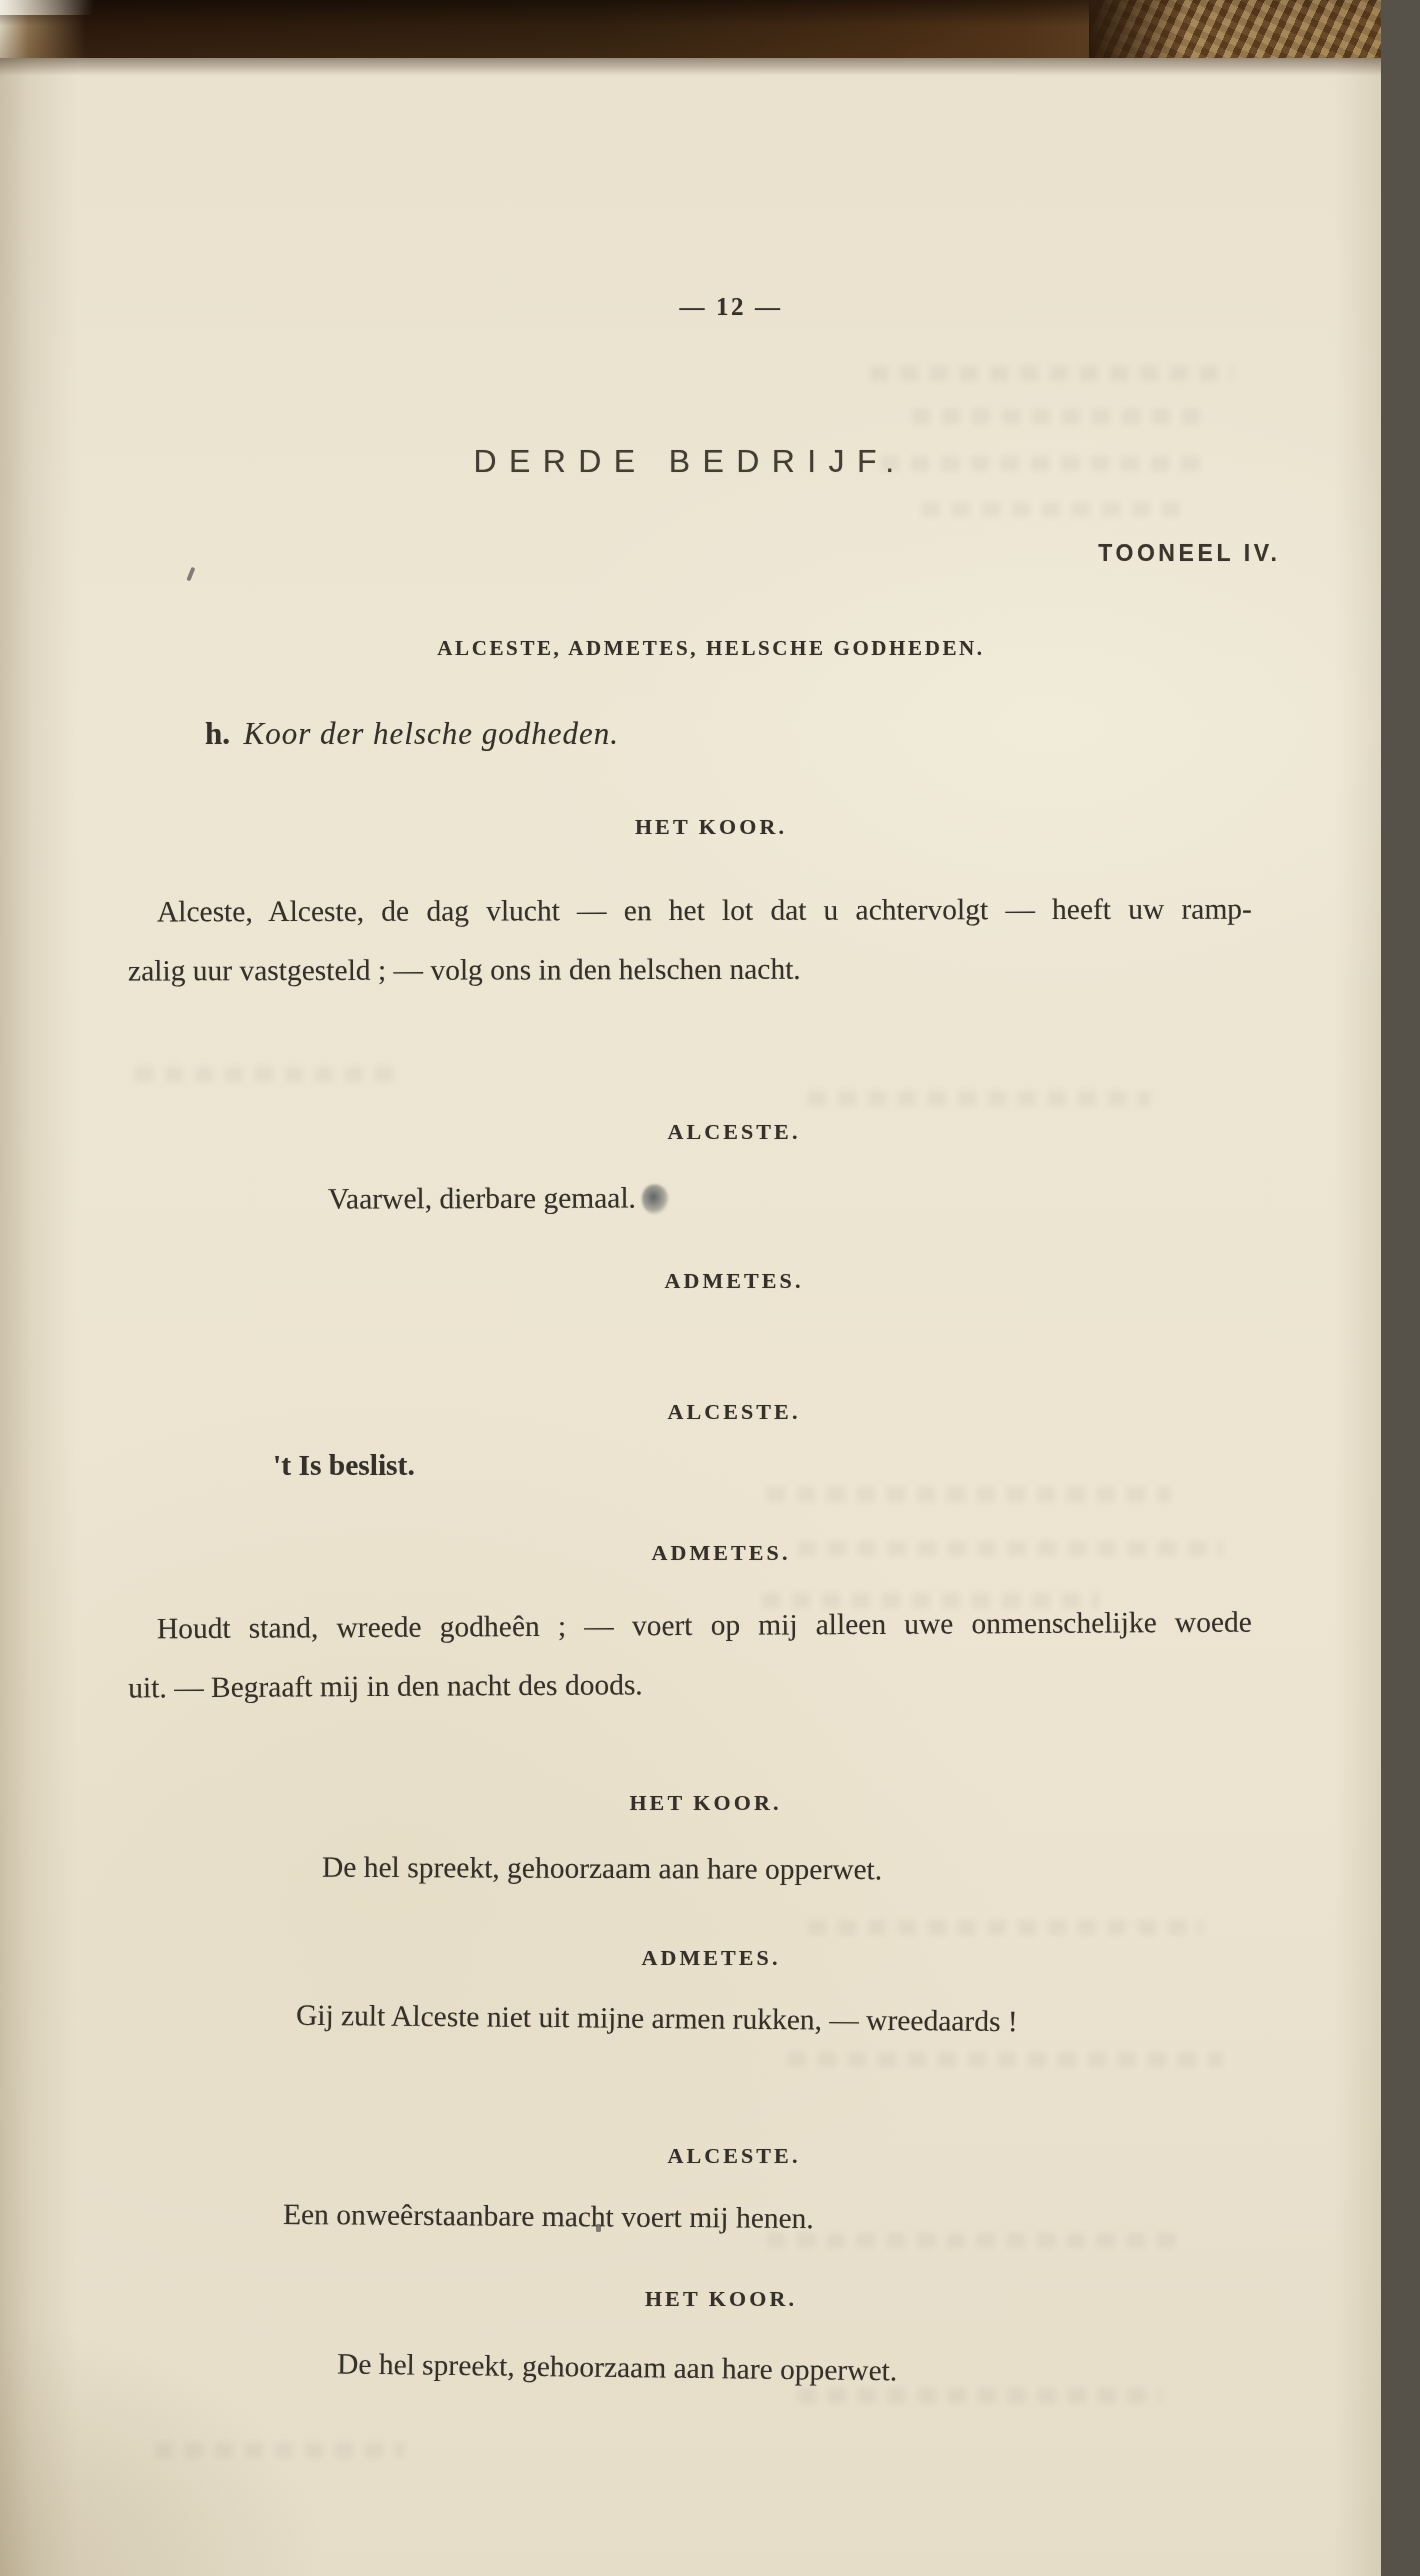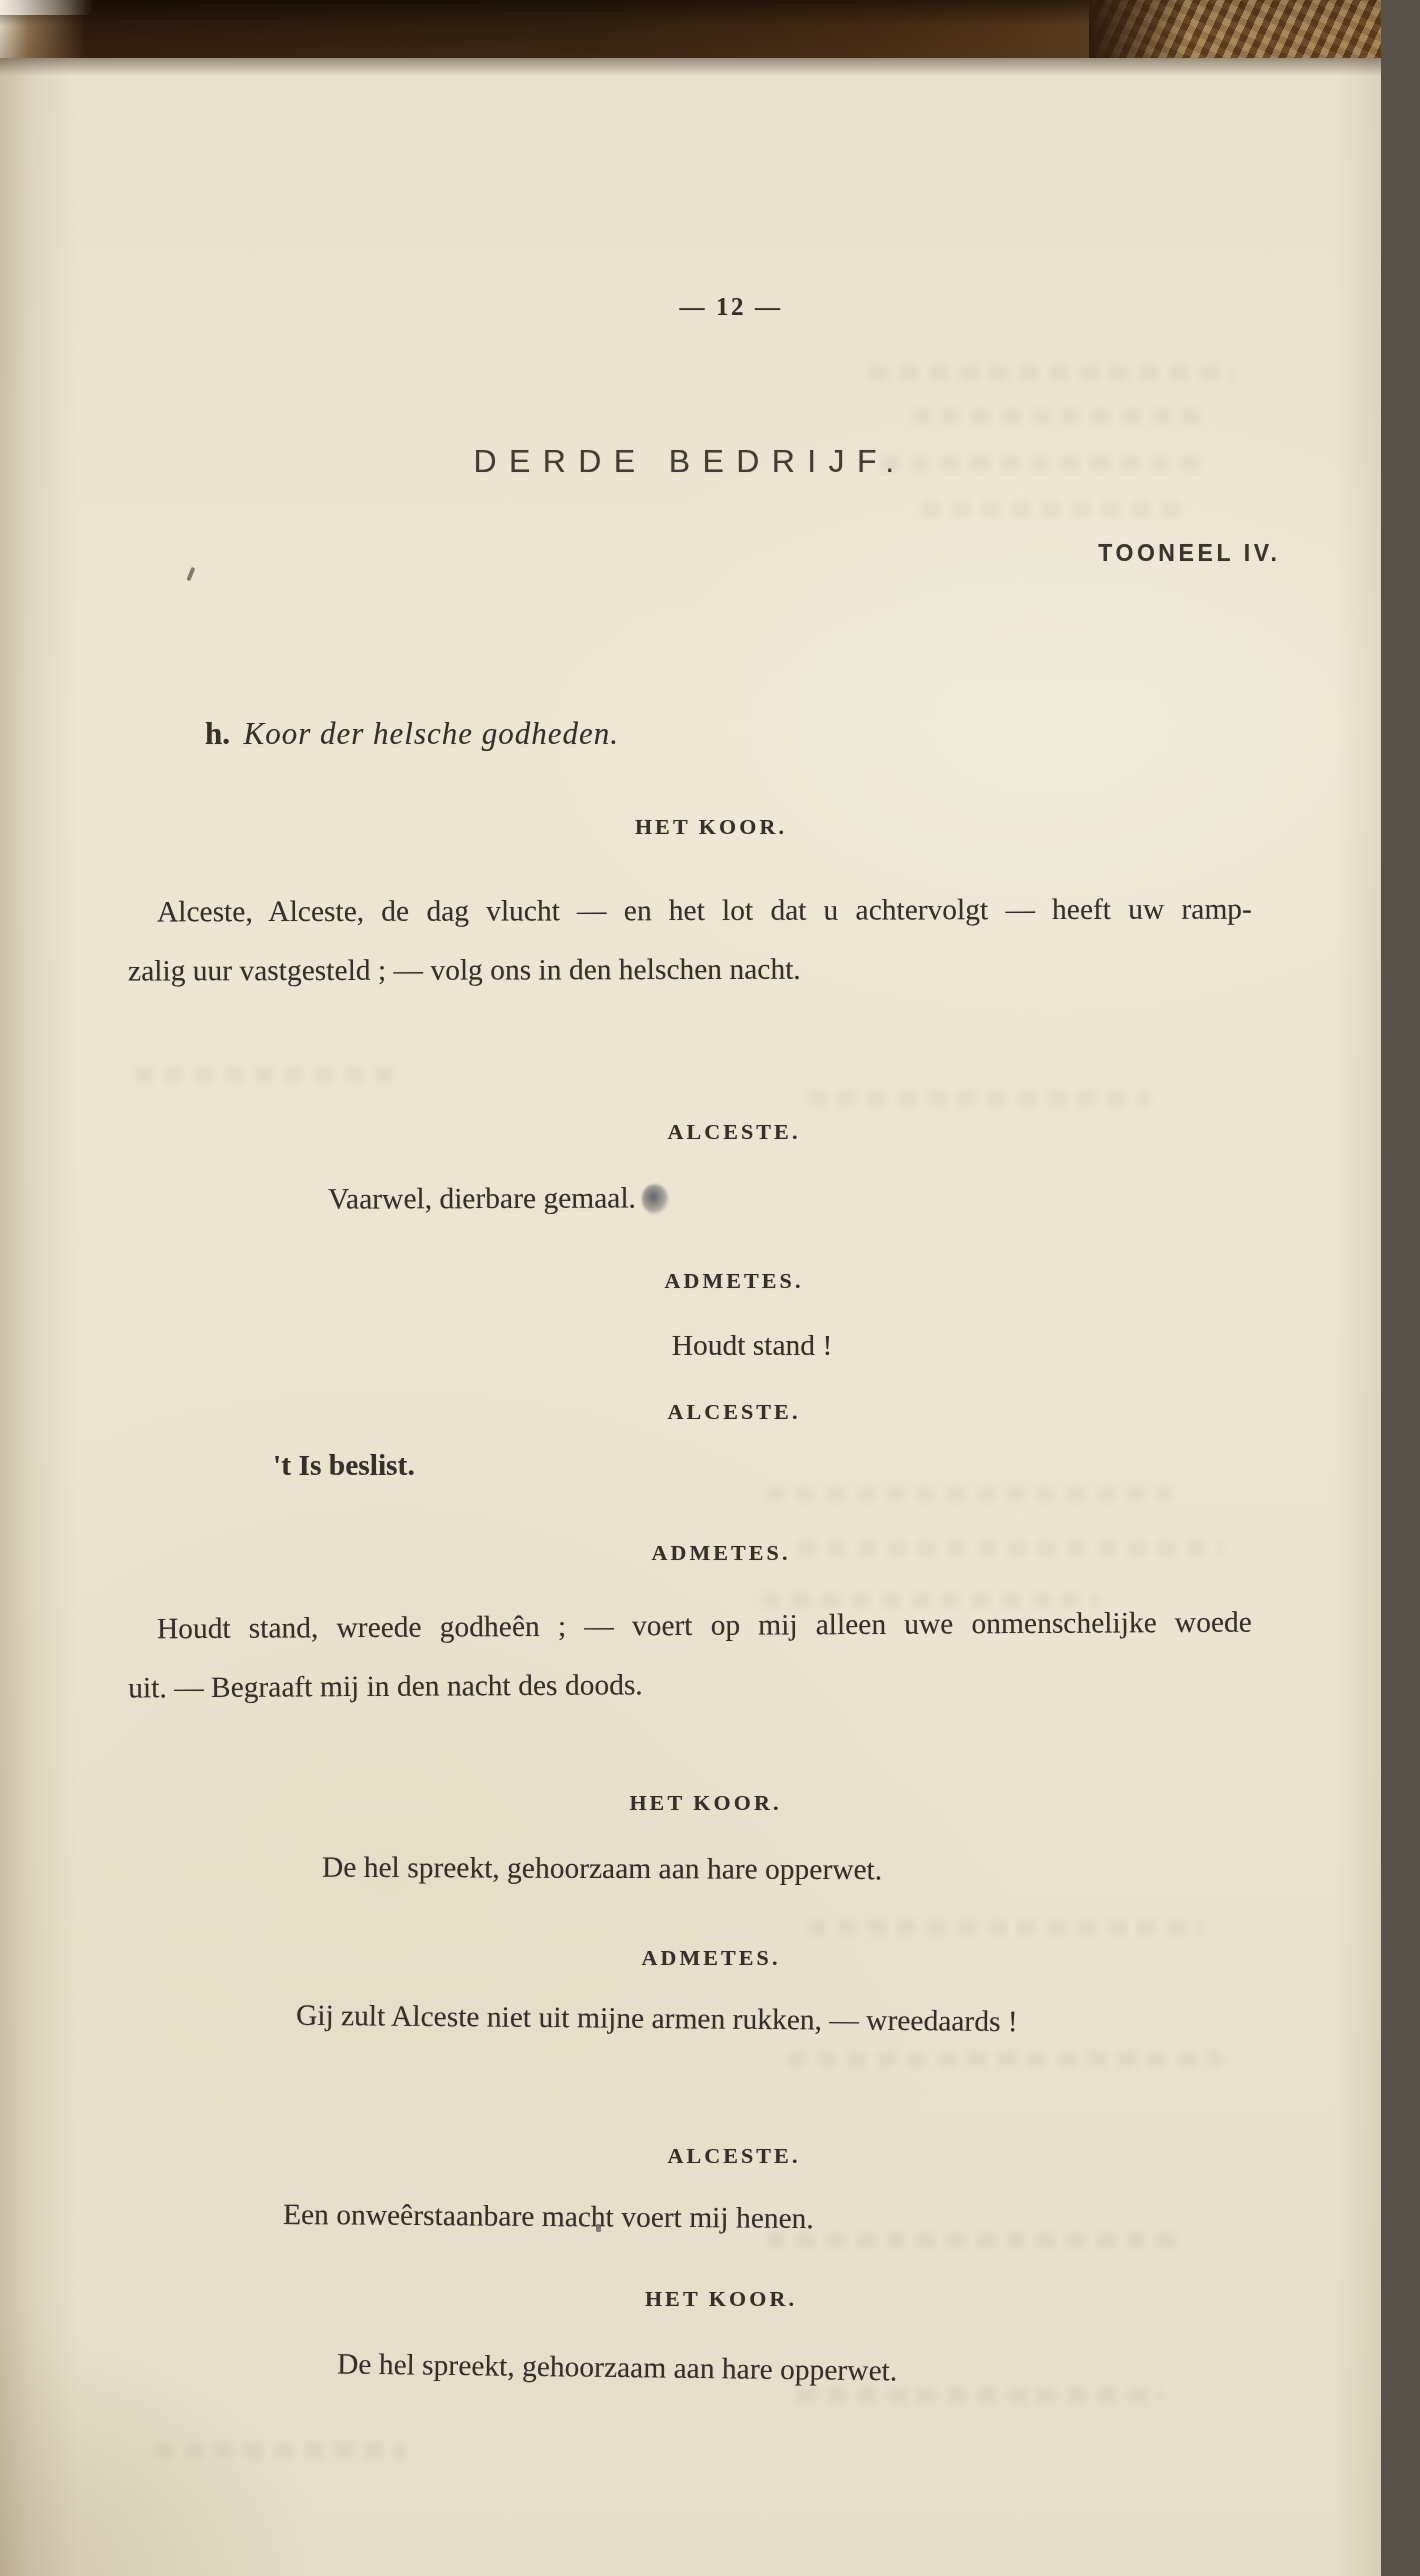--- a/index.html
+++ b/index.html
@@ -106,38 +106,38 @@
 
   <div class="speck" style="left:189px; top:567px; width:3.6px; height:13.5px; transform:rotate(22deg);"></div>
   <div class="speck" style="left:596px; top:2224px; width:5.2px; height:8.3px;"></div>
 
   <div class="abs center pagenum txt" style="top:293px; transform:translateX(41px);">— 12 —</div>
 
   <div class="abs center act txt" style="top:443px;">DERDE BEDRIJF.</div>
 
   <div class="abs center scene txt" style="top:540px; transform:translateX(28.5px);text-align:right;">TOONEEL IV.</div>
 
+  <div class="abs center cast txt" style="top:636px; transform:translateX(21px);">ALCESTE, ADMETES, HELSCHE GODHEDEN.</div>
 
   <div class="abs numlabel txt" style="top:716px; left:205px;text-align:center;">
     <span class="letter">h.</span><span class="title">Koor der helsche godheden.</span>
   </div>
 
   <div class="abs center speaker txt" style="top:814px; transform:translateX(21px);">HET KOOR.</div>
   <div class="abs para txt" style="top:881px; transform:rotate(-0.15deg);">
     <div class="just indent">Alceste, Alceste, de dag vlucht — en het lot dat u achtervolgt — heeft uw ramp-</div>
     <div>zalig uur vastgesteld ; — volg ons in den helschen nacht.</div>
   </div>
 
   <div class="abs center speaker txt" style="top:1119px; transform:translateX(44px);">ALCESTE.</div>
   <div class="abs body-line txt" style="top:1182px; left:328px; transform:rotate(-0.2deg);">
     <span>Vaarwel, dierbare gemaal.</span><span class="smudge"></span>
   </div>
 
   <div class="abs center speaker txt" style="top:1268px; transform:translateX(44px);">ADMETES.</div>
-  <div class="abs center body-line txt" style="top:1329px; transform:translateX(62px);">Houdt stand !</div>
 
   <div class="abs center speaker txt" style="top:1399px; transform:translateX(44px);">ALCESTE.</div>
   <div class="abs body-line txt" style="top:1449px; left:273px;font-weight:bold;">'t Is beslist.</div>
 
   <div class="abs center speaker txt" style="top:1540px; transform:translateX(31px);">ADMETES.</div>
   <div class="abs para txt" style="top:1596px; line-height:59px; transform:rotate(-0.35deg);">
     <div class="just indent">Houdt stand, wreede godheên ; — voert op mij alleen uwe onmenschelijke woede</div>
     <div>uit. — Begraaft mij in den nacht des doods.</div>
   </div>
 

